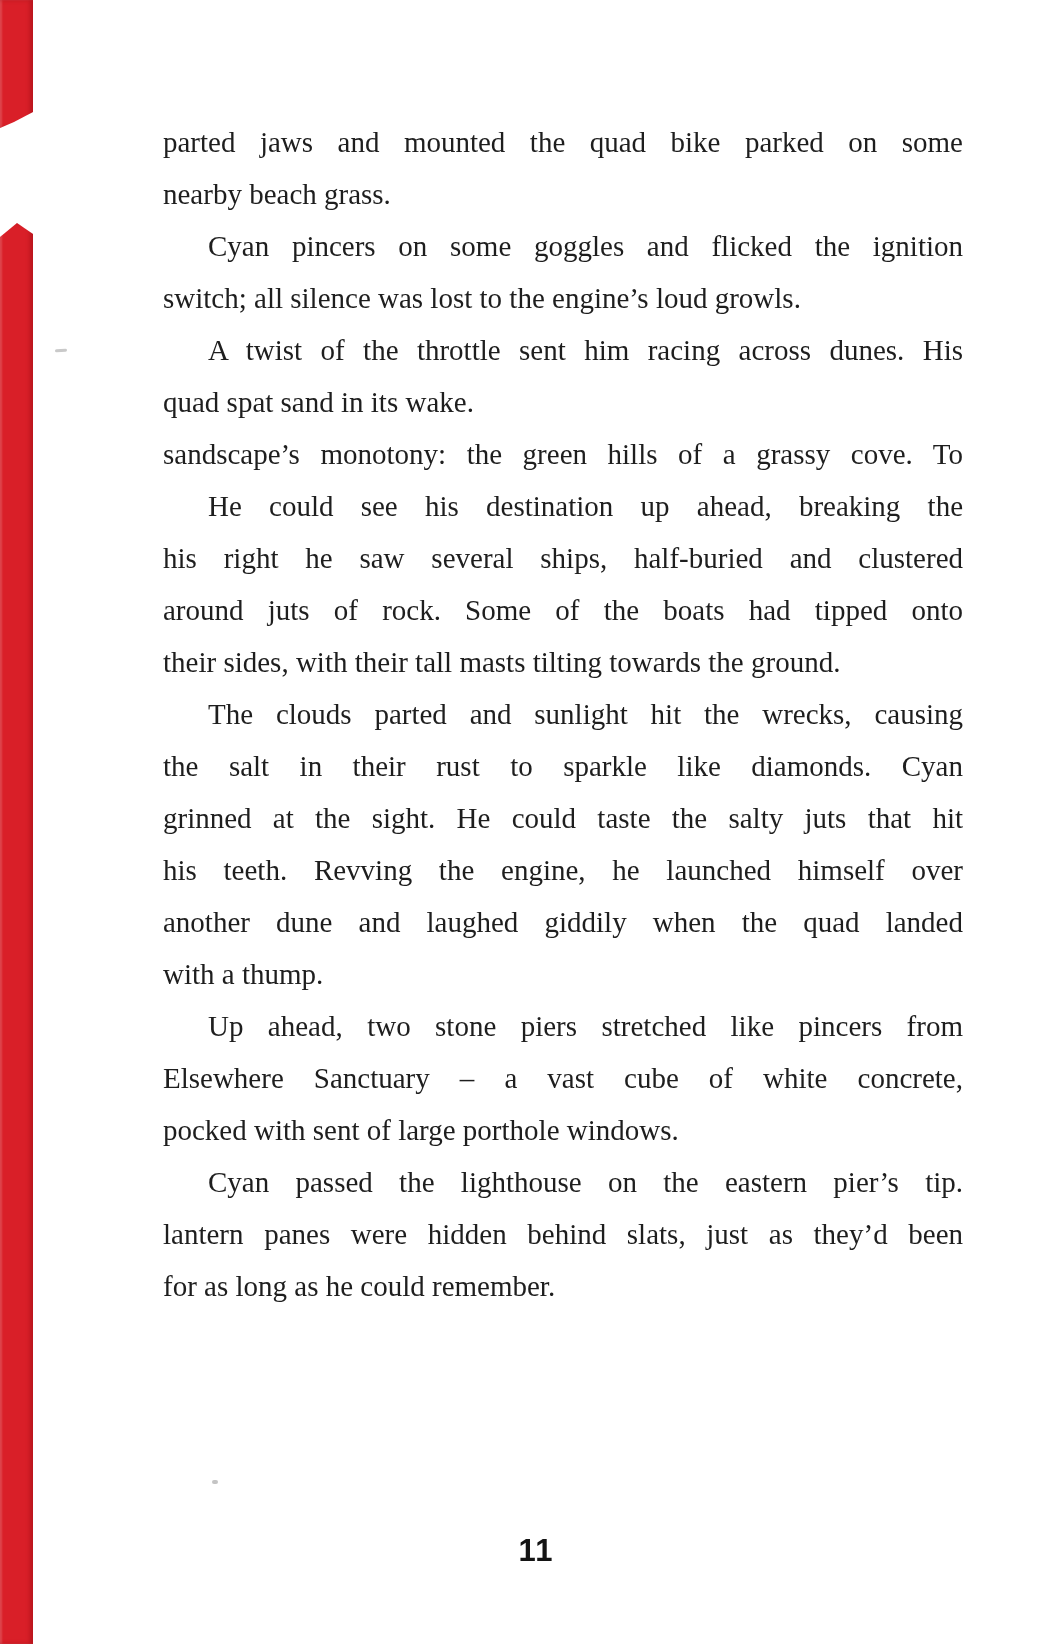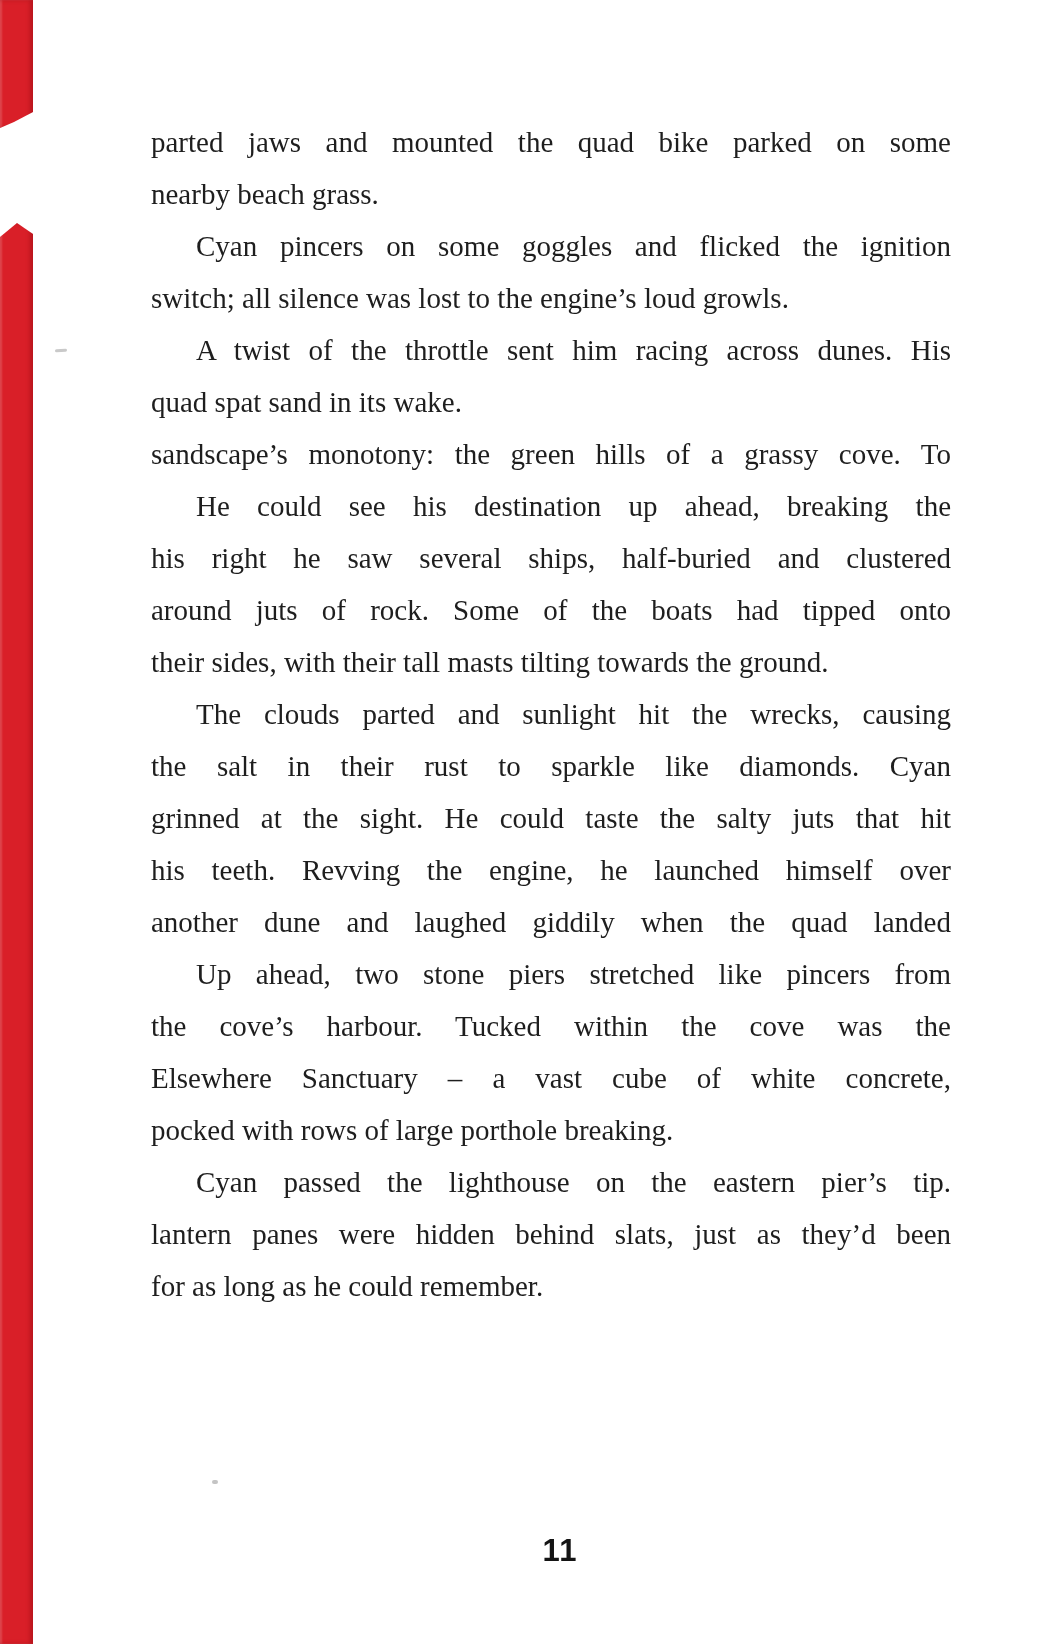--- a/index.html
+++ b/index.html
@@ -30,40 +30,40 @@
   }
   .spine-bottom {
     top: 223px;
     height: 1421px;
     clip-path: polygon(0 14px, 17px 0, 100% 11px, 100% 100%, 0 100%);
   }
 
   
   .text-block {
     position: absolute;
-    left: 151px;
+    left: 163px;
     top: 116px;
     width: 800px;
     color: #1e1e1e;
     font-size: 29px;
     line-height: 52px;
   }
   .para { margin: 0; padding: 0; }
   .line { height: 52px; white-space: nowrap; }
   .line.just {
     white-space: normal;
     text-align: justify;
     text-align-last: justify;
   }
   .line.indent { padding-left: 45px; }
 
   
   .pageno {
     position: absolute;
-    left: 160px;
+    left: 136px;
     top: 1533px;
     width: 800px;
     text-align: center;
     font-family: "Liberation Sans", sans-serif;
     font-weight: 700;
     font-size: 31px;
     letter-spacing: 1px;
     color: #141414;
   }
 
@@ -101,26 +101,26 @@
       <div class="line just">his right he saw several ships, half-buried and clustered</div>
       <div class="line just">around juts of rock. Some of the boats had tipped onto</div>
       <div class="line last">their sides, with their tall masts tilting towards the ground.</div>
     </div>
     <div class="para">
       <div class="line just indent">The clouds parted and sunlight hit the wrecks, causing</div>
       <div class="line just">the salt in their rust to sparkle like diamonds. Cyan</div>
       <div class="line just">grinned at the sight. He could taste the salty juts that hit</div>
       <div class="line just">his teeth. Revving the engine, he launched himself over</div>
       <div class="line just">another dune and laughed giddily when the quad landed</div>
+      <div class="line last">with a thump.</div>
     </div>
     <div class="para">
       <div class="line just indent">Up ahead, two stone piers stretched like pincers from</div>
-      <div class="line just">the cove’s harbour. Tucked within the cove was the</div>
       <div class="line just">Elsewhere Sanctuary – a vast cube of white concrete,</div>
-      <div class="line last">pocked with rows of large porthole breaking.</div>
+      <div class="line last">pocked with sent of large porthole windows.</div>
     </div>
     <div class="para">
       <div class="line just indent">Cyan passed the lighthouse on the eastern pier’s tip.</div>
       <div class="line just">lantern panes were hidden behind slats, just as they’d been</div>
       <div class="line last">for as long as he could remember.</div>
     </div>
   </main>
 
 <div class="pageno">11</div>
 

